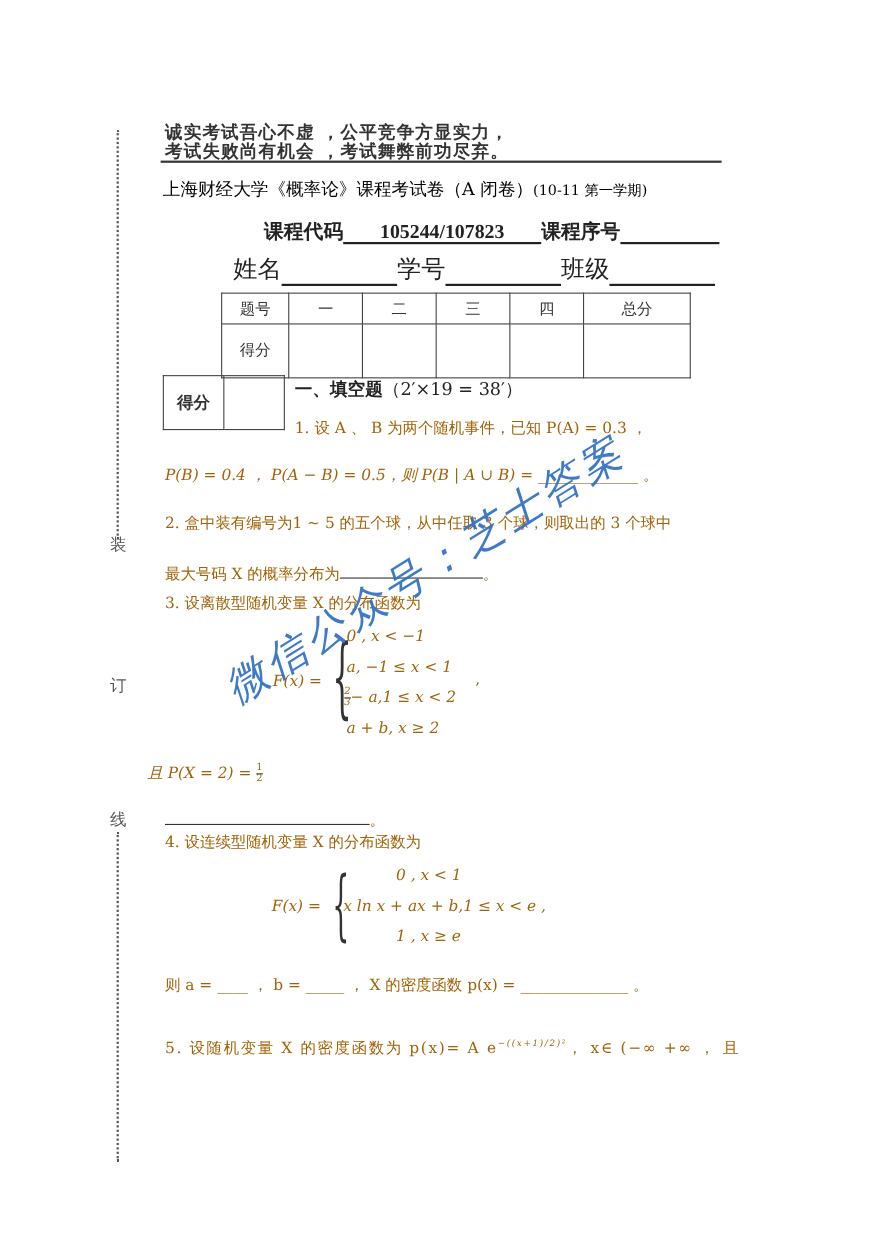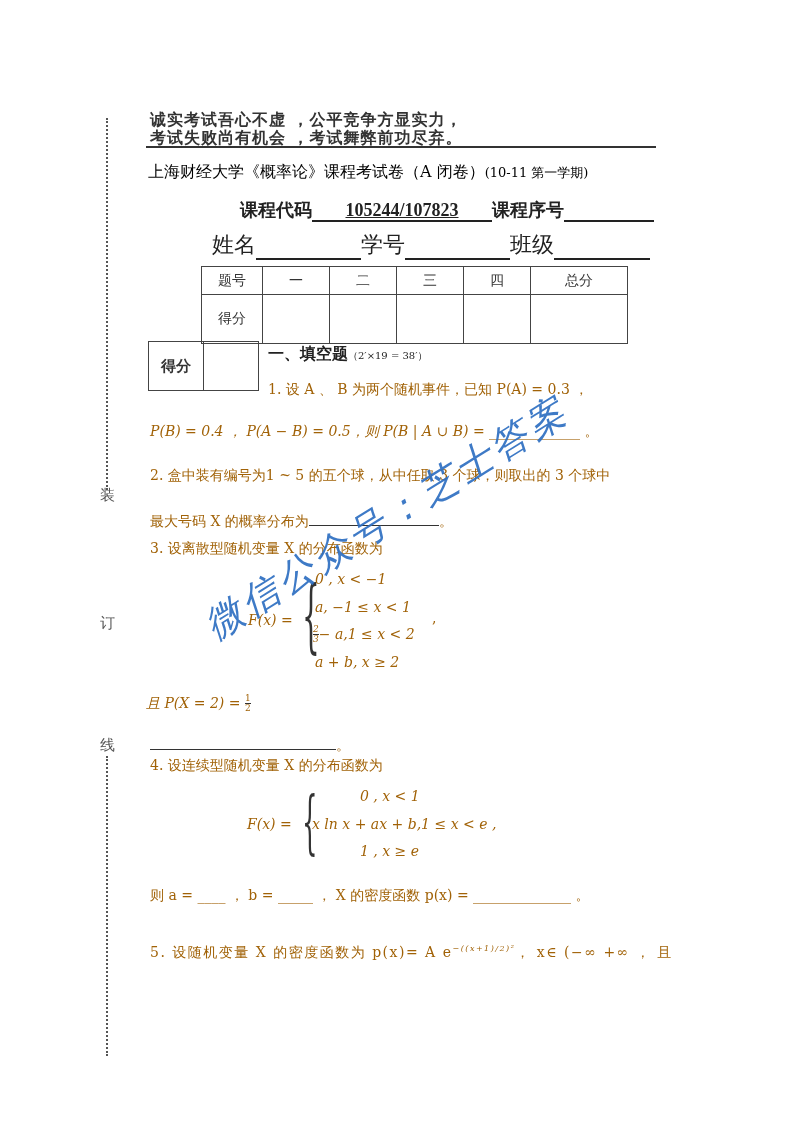--- a/index.html
+++ b/index.html
@@ -14,21 +14,21 @@
   .line2 { position:absolute; top:198px; left:240px; font-size:18px; font-weight:bold; color:#222; white-space:nowrap; }
   .uline { display:inline-block; border-bottom:2px solid #222; text-align:center; height:20px; vertical-align:bottom; }
   .line3 { position:absolute; top:230px; left:212px; font-size:22px; color:#222; white-space:nowrap; }
   table.score { position:absolute; left:201px; top:266px; border-collapse:collapse; font-size:14px; font-family:"DejaVu Sans", sans-serif; }
   table.score td { border:1.5px solid #444; text-align:center; color:#333; }
   table.score tr.h td { height:25px; }
   table.score tr.v td { height:46px; }
   table.small { position:absolute; left:148px; top:341px; border-collapse:collapse; font-family:"DejaVu Sans", sans-serif; }
   table.small td { border:1.5px solid #444; height:46px; text-align:center; font-size:15px; font-weight:bold; color:#333; }
   .sec-title { position:absolute; left:268px; top:344px; font-size:16px; font-weight:bold; color:#222; font-family:"DejaVu Sans", sans-serif; }
-  .sec-title .pts { font-weight:normal; font-size:10px; font-family:"DejaVu Serif", serif; }
+  .sec-title .pts { font-weight:normal; font-size:16px; font-family:"DejaVu Serif", serif; }
   .q { position:absolute; font-size:14px; color:#a16207; white-space:nowrap; }
   .it { font-style:italic; }
   .blank { display:inline-block; border-bottom:1px solid #333; height:14px; vertical-align:baseline; }
   .brace { position:absolute; font-size:14px; color:#333; }
   .watermark { position:absolute; color:#2e6fc2; font-size:38px; font-family:"DejaVu Sans", sans-serif;
                transform:rotate(-32deg); transform-origin:left bottom; white-space:nowrap; letter-spacing:4px; font-style:italic; opacity:0.92; }
   .frac { display:inline-block; vertical-align:middle; text-align:center; font-size:9px; line-height:9px; }
   .frac span { display:block; }
   .frac .num { border-bottom:1px solid #333; }
 </style>
@@ -43,21 +43,21 @@
 
 <div class="motto" style="top:110px;">诚实考试吾心不虚 ，公平竞争方显实力，</div>
 <div class="motto" style="top:128px;">考试失败尚有机会 ，考试舞弊前功尽弃。</div>
 <div class="rule" style="top:146px;"></div>
 
 <div class="title">
   <span>上海财经大学《概率论》课程考试卷（A 闭卷）</span><span class="sm">(10-11 第一学期)</span>
 </div>
 
 <div class="line2">
-  <span>课程代码</span><span class="uline" style="width:180px;font-family:'Liberation Serif',serif;text-decoration:underline;">105244/107823</span><span>课程序号</span><span class="uline" style="width:90px;"></span>
+  <span>课程代码</span><span class="uline" style="width:180px;font-family:'Liberation Serif',serif;">105244/107823</span><span>课程序号</span><span class="uline" style="width:90px;"></span>
 </div>
 
 <div class="line3">
   <span>姓名</span><span class="uline" style="width:105px;height:24px;"></span><span>学号</span><span class="uline" style="width:105px;height:24px;"></span><span>班级</span><span class="uline" style="width:96px;height:24px;"></span>
 </div>
 
 <table class="score">
   <tbody>
       <tr class="h">
     <td style="width:58px;">题号</td>
@@ -105,21 +105,21 @@
 <div class="q it" style="left:248px;top:612px;">F(x) =</div>
 <div class="brace" style="left:302px;top:568px;font-size:80px;line-height:96px;font-family:'DejaVu Serif',serif;transform:scaleX(0.35);transform-origin:left;">{</div>
 <div class="q it" style="left:315px;top:571px;">0 ,    x &lt; −1</div>
 <div class="q it" style="left:315px;top:599px;">a,   −1 ≤ x &lt; 1</div>
 <div class="q it" style="left:313px;top:625px;">
   <span class="frac"><span class="num">2</span><span>3</span></span><span>− a,1 ≤ x &lt; 2</span>
 </div>
 <div class="q it" style="left:315px;top:654px;">a + b,    x ≥ 2</div>
 <div class="q" style="left:432px;top:610px;">,</div>
 
-<div class="q" style="left:146px;top:694px;">
+<div class="q" style="left:134px;top:694px;">
   <span class="it">且 P(X = 2) = </span><span class="frac"><span class="num">1</span><span>2</span></span>
 </div>
 <div class="q" style="left:150px;top:735px;">
   <span class="blank" style="width:186px;"></span><span>。</span>
 </div>
 
 <div class="q" style="left:150px;top:757px;">4. 设连续型随机变量 X 的分布函数为</div>
 <div class="q it" style="left:247px;top:816px;">F(x) =</div>
 <div class="brace" style="left:302px;top:780px;font-size:70px;line-height:84px;transform:scaleX(0.35);transform-origin:left;">{</div>
 <div class="q it" style="left:360px;top:788px;">0        ,    x &lt; 1</div>

